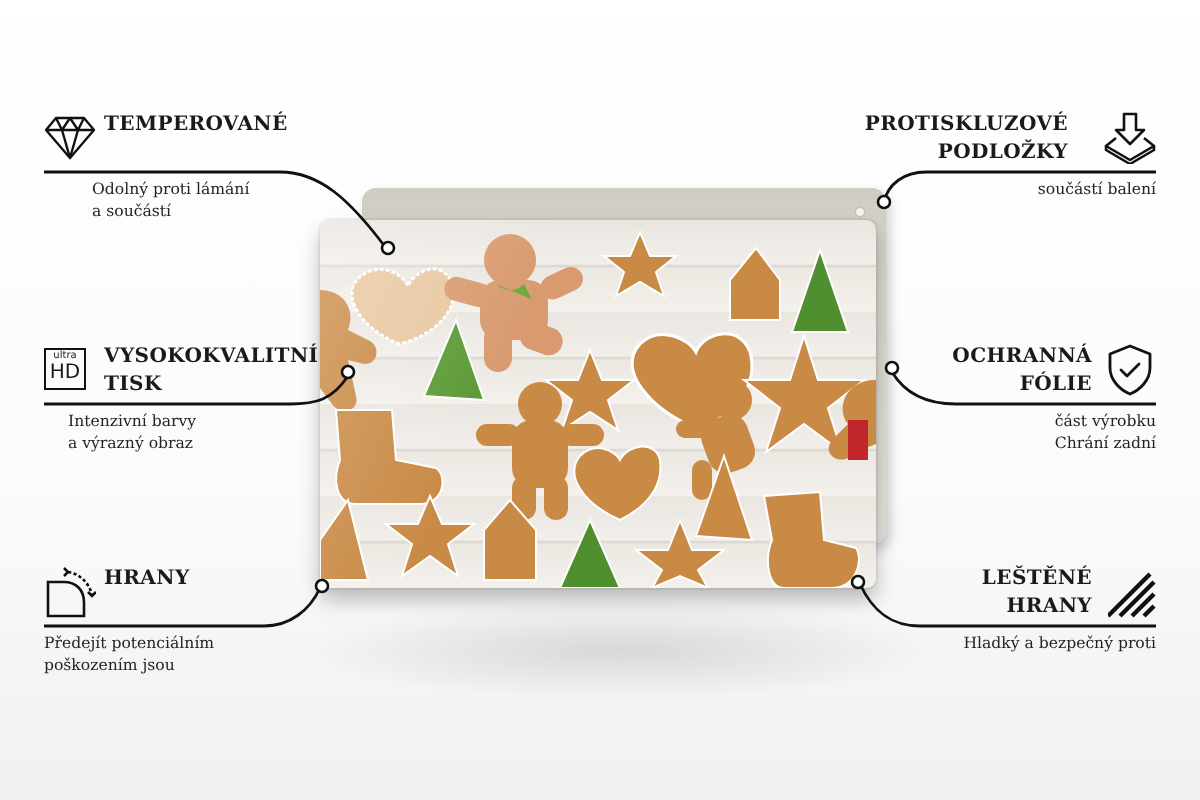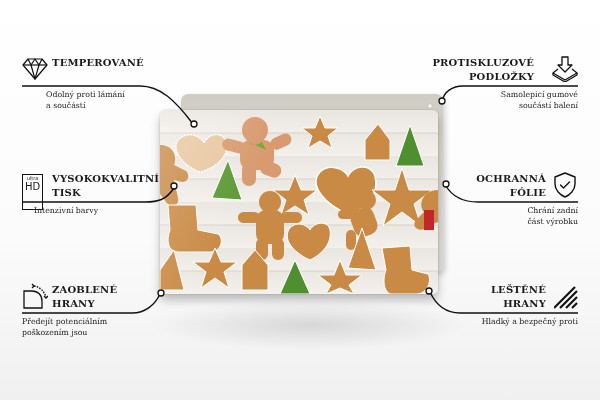--- a/index.html
+++ b/index.html
@@ -155,44 +155,44 @@
   <div style="position:absolute; left:30px; top:0; width:120px;">
     <div class="f-title">TEMPEROVANÉ</div>
   </div>
   <div style="position:absolute; left:0; top:34px; width:140px;margin-left:24px;">
     <div class="f-desc">Odolný proti lámání</div>
     <div class="f-desc">a součástí</div>
   </div>
 </div>
 
 <div class="feature left" style="left:22px; top:172px;">
-  <div class="icon" style="left:0; top:2px; width:21px; height:36px; border:1.4px solid #111; text-align:center; font-family:'DejaVu Sans', sans-serif;">
+  <div class="icon" style="left:0; top:2px; width:21px; height:21px; border:1.4px solid #111; text-align:center; font-family:'DejaVu Sans', sans-serif;">
     <div style="font-size:5px; line-height:7px;">ultra</div>
     <div style="font-size:10px; line-height:10px; font-weight:normal;">HD</div>
   </div>
   <div style="position:absolute; left:30px; top:0; width:130px;">
     <div class="f-title">VYSOKOKVALITNÍ</div>
     <div class="f-title">TISK</div>
   </div>
   <div style="position:absolute; left:0; top:34px; width:140px;margin-left:12px;">
     <div class="f-desc">Intenzivní barvy</div>
+    <div class="f-desc">a výrazný obraz</div>
   </div>
 </div>
 
 <div class="feature left" style="left:22px; top:283px;">
   <svg class="icon" style="left:0; top:0;" width="26" height="26" viewBox="0 0 26 26">
     <g fill="none" stroke="#111" stroke-width="1.3">
       <path d="M2 25 L 2 8 L 10 8 C 16 8, 20 12, 20 18 L 20 25 Z"></path>
       <path d="M12 3 C 18 4, 22 8, 24 14" stroke-dasharray="1.6 1.2"></path>
       <polyline points="10,1 12,3 10,5"></polyline>
       <polyline points="22,13 24,15 26,13"></polyline>
     </g>
   </svg>
   <div style="position:absolute; left:30px; top:0; width:120px;">
-    <div class="f-title">ZAOBLENÉ</div>
     <div class="f-title">HRANY</div>
   </div>
   <div style="position:absolute; left:0; top:34px; width:140px;">
     <div class="f-desc">Předejít potenciálním</div>
     <div class="f-desc">poškozením jsou</div>
   </div>
 </div>
 
 <div class="feature right" style="right:22px; top:56px; width:160px; height:60px;">
   <svg class="icon" style="right:0; top:0;" width="26" height="26" viewBox="0 0 26 26">
@@ -200,39 +200,38 @@
       <path d="M10 1 L 16 1 L 16 9 L 20 9 L 13 16 L 6 9 L 10 9 Z"></path>
       <path d="M6 13 L 1 17 L 13 24 L 25 17 L 20 13"></path>
       <path d="M1 17 L 1 19 L 13 26 L 25 19 L 25 17"></path>
     </g>
   </svg>
   <div style="position:absolute; right:44px; top:0; width:130px;">
     <div class="f-title">PROTISKLUZOVÉ</div>
     <div class="f-title">PODLOŽKY</div>
   </div>
   <div style="position:absolute; right:0; top:34px; width:150px;">
-    <div class="f-desc">Samolepicí gumové</div>
     <div class="f-desc">součástí balení</div>
   </div>
 </div>
 
 <div class="feature right" style="right:22px; top:172px; width:160px; height:60px;">
   <svg class="icon" style="right:2px; top:0;" width="22" height="26" viewBox="0 0 22 26">
     <g fill="none" stroke="#111" stroke-width="1.4" stroke-linejoin="round" stroke-linecap="round">
       <path d="M11 1 L 21 5 L 21 12 C 21 18, 16 23, 11 25 C 6 23, 1 18, 1 12 L 1 5 Z"></path>
       <polyline points="6.5,13 9.5,16 15.5,10"></polyline>
     </g>
   </svg>
   <div style="position:absolute; right:32px; top:0; width:120px;">
     <div class="f-title">OCHRANNÁ</div>
     <div class="f-title">FÓLIE</div>
   </div>
   <div style="position:absolute; right:0; top:34px; width:150px;">
+    <div class="f-desc">část výrobku</div>
     <div class="f-desc">Chrání zadní</div>
-    <div class="f-desc">část výrobku</div>
   </div>
 </div>
 
 <div class="feature right" style="right:22px; top:283px; width:170px; height:50px;">
   <svg class="icon" style="right:0; top:2px;" width="24" height="24" viewBox="0 0 24 24">
     <g stroke="#111" stroke-width="2.2" stroke-linecap="butt">
       <line x1="0" y1="23" x2="21" y2="2"></line>
       <line x1="6" y1="23" x2="23" y2="6"></line>
       <line x1="12" y1="23" x2="23" y2="12"></line>
       <line x1="18" y1="23" x2="23" y2="18"></line>

